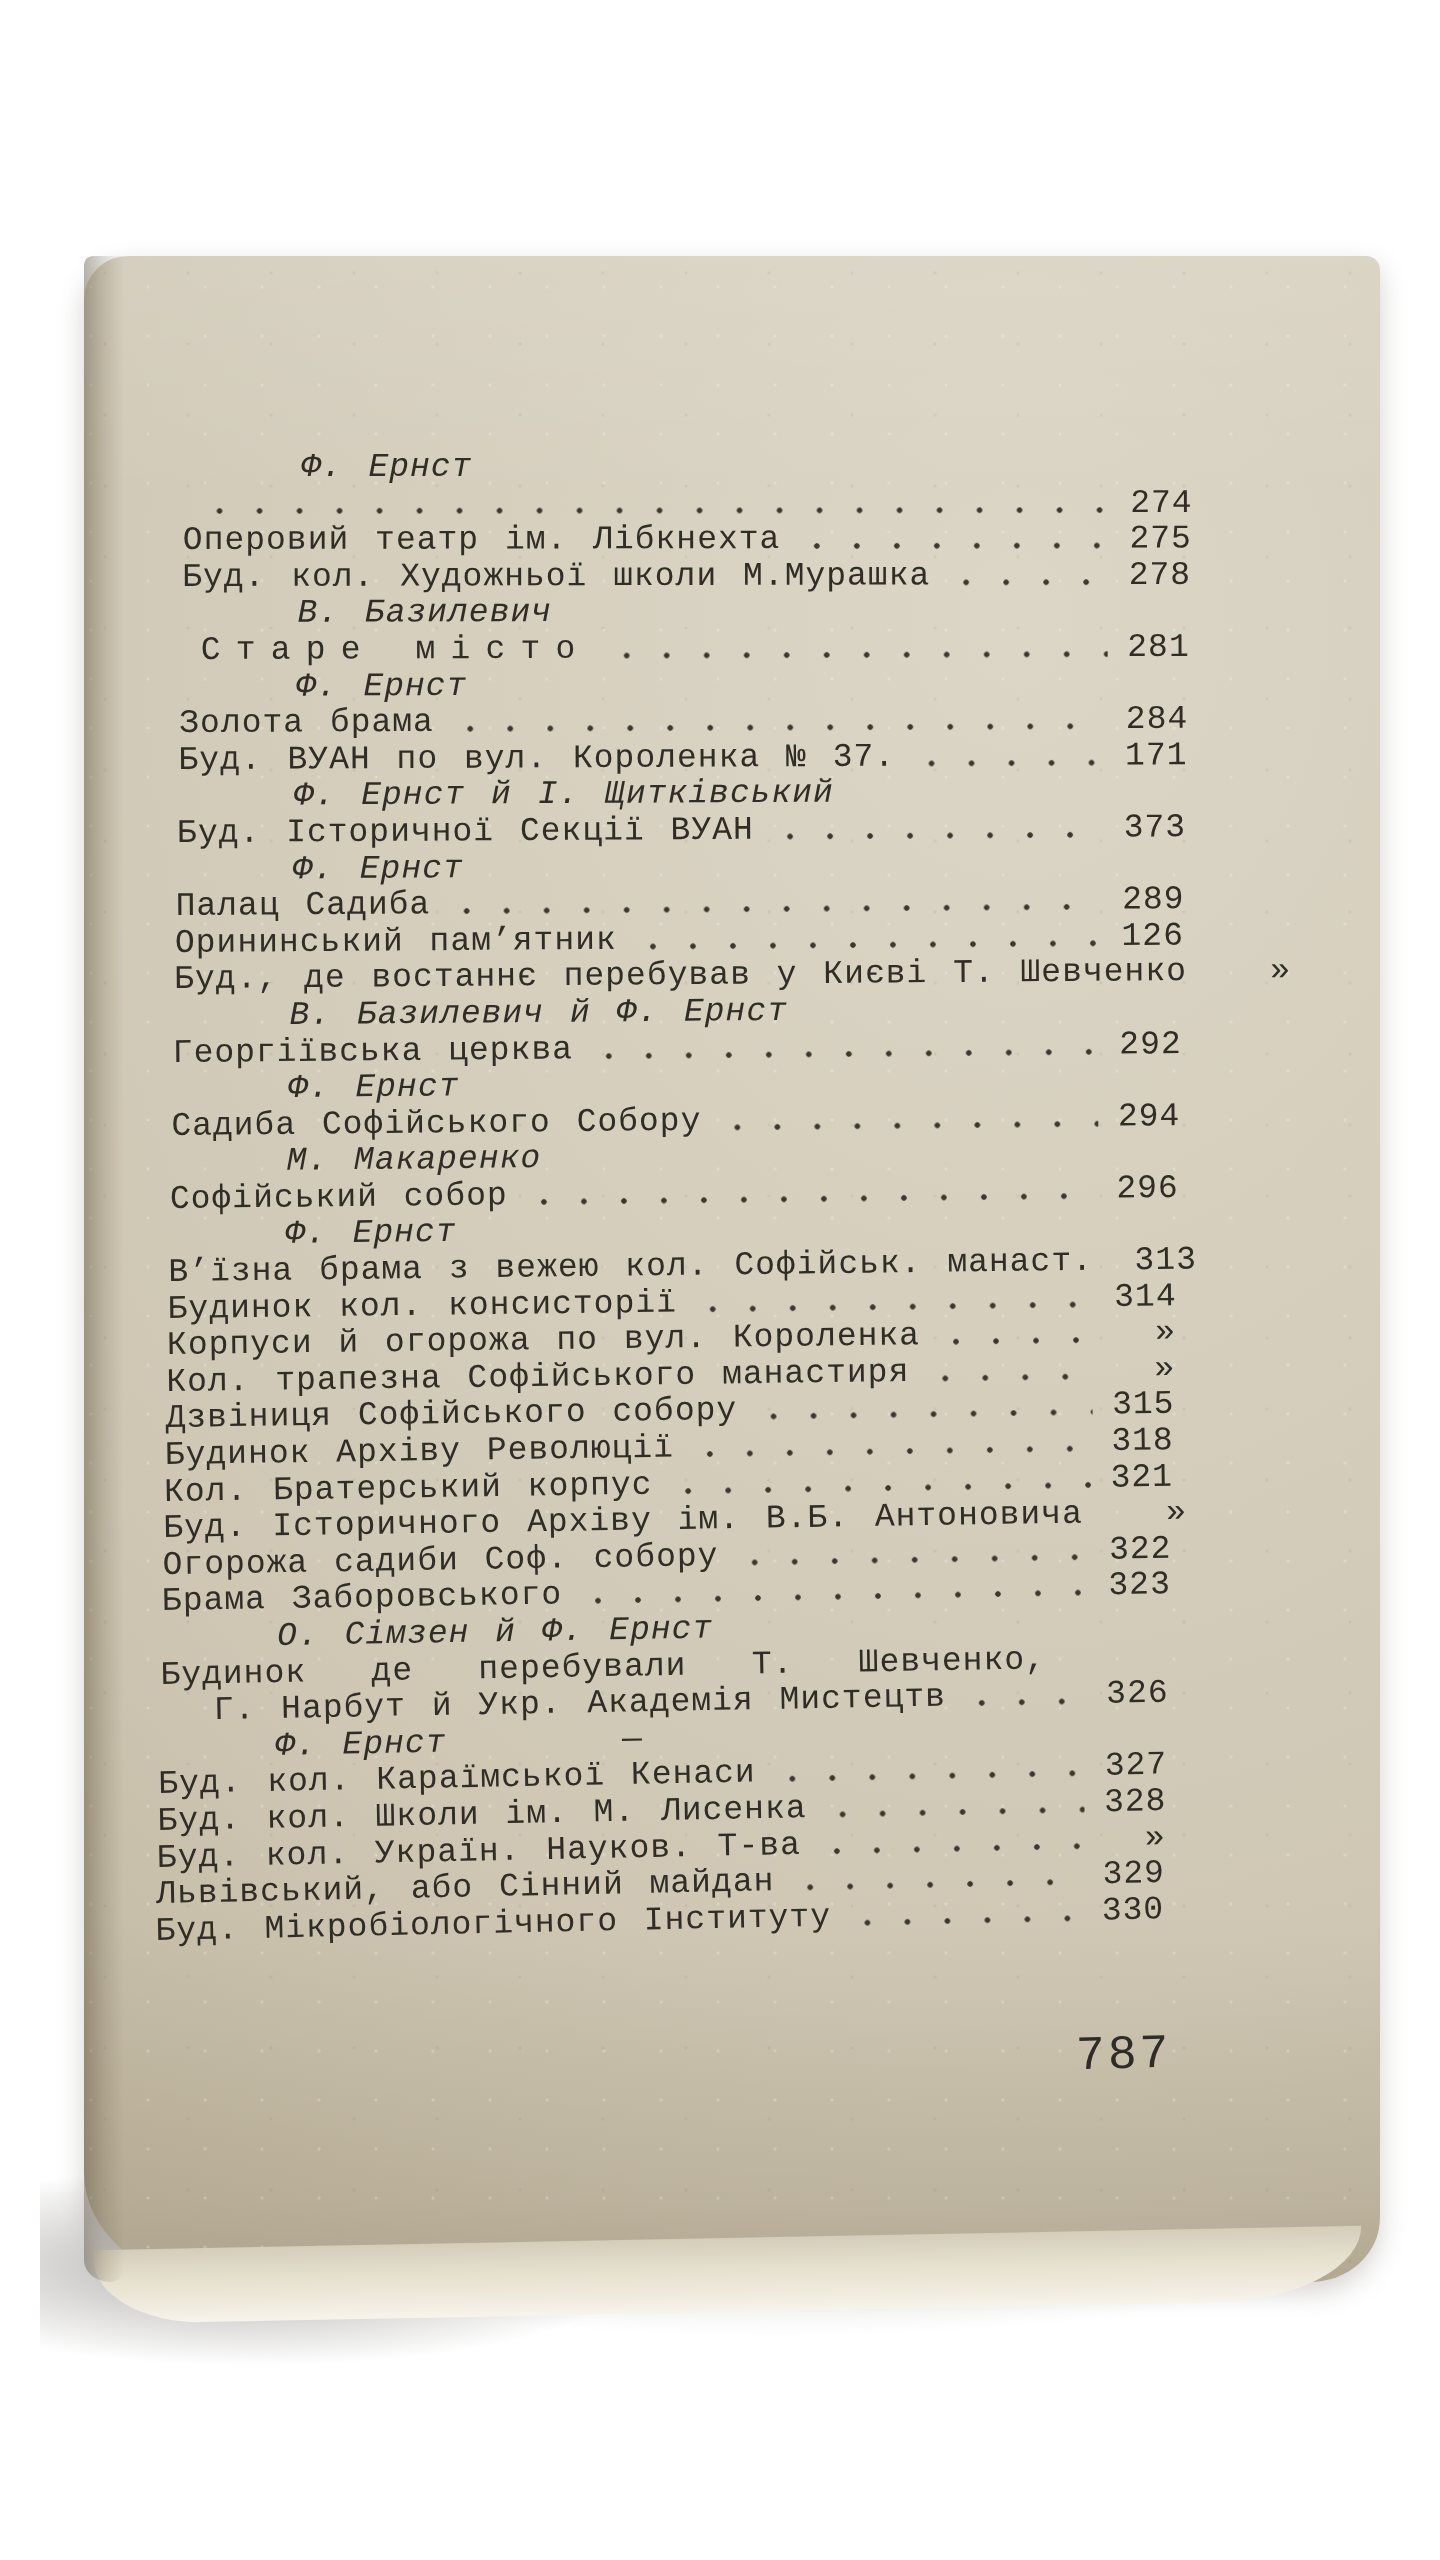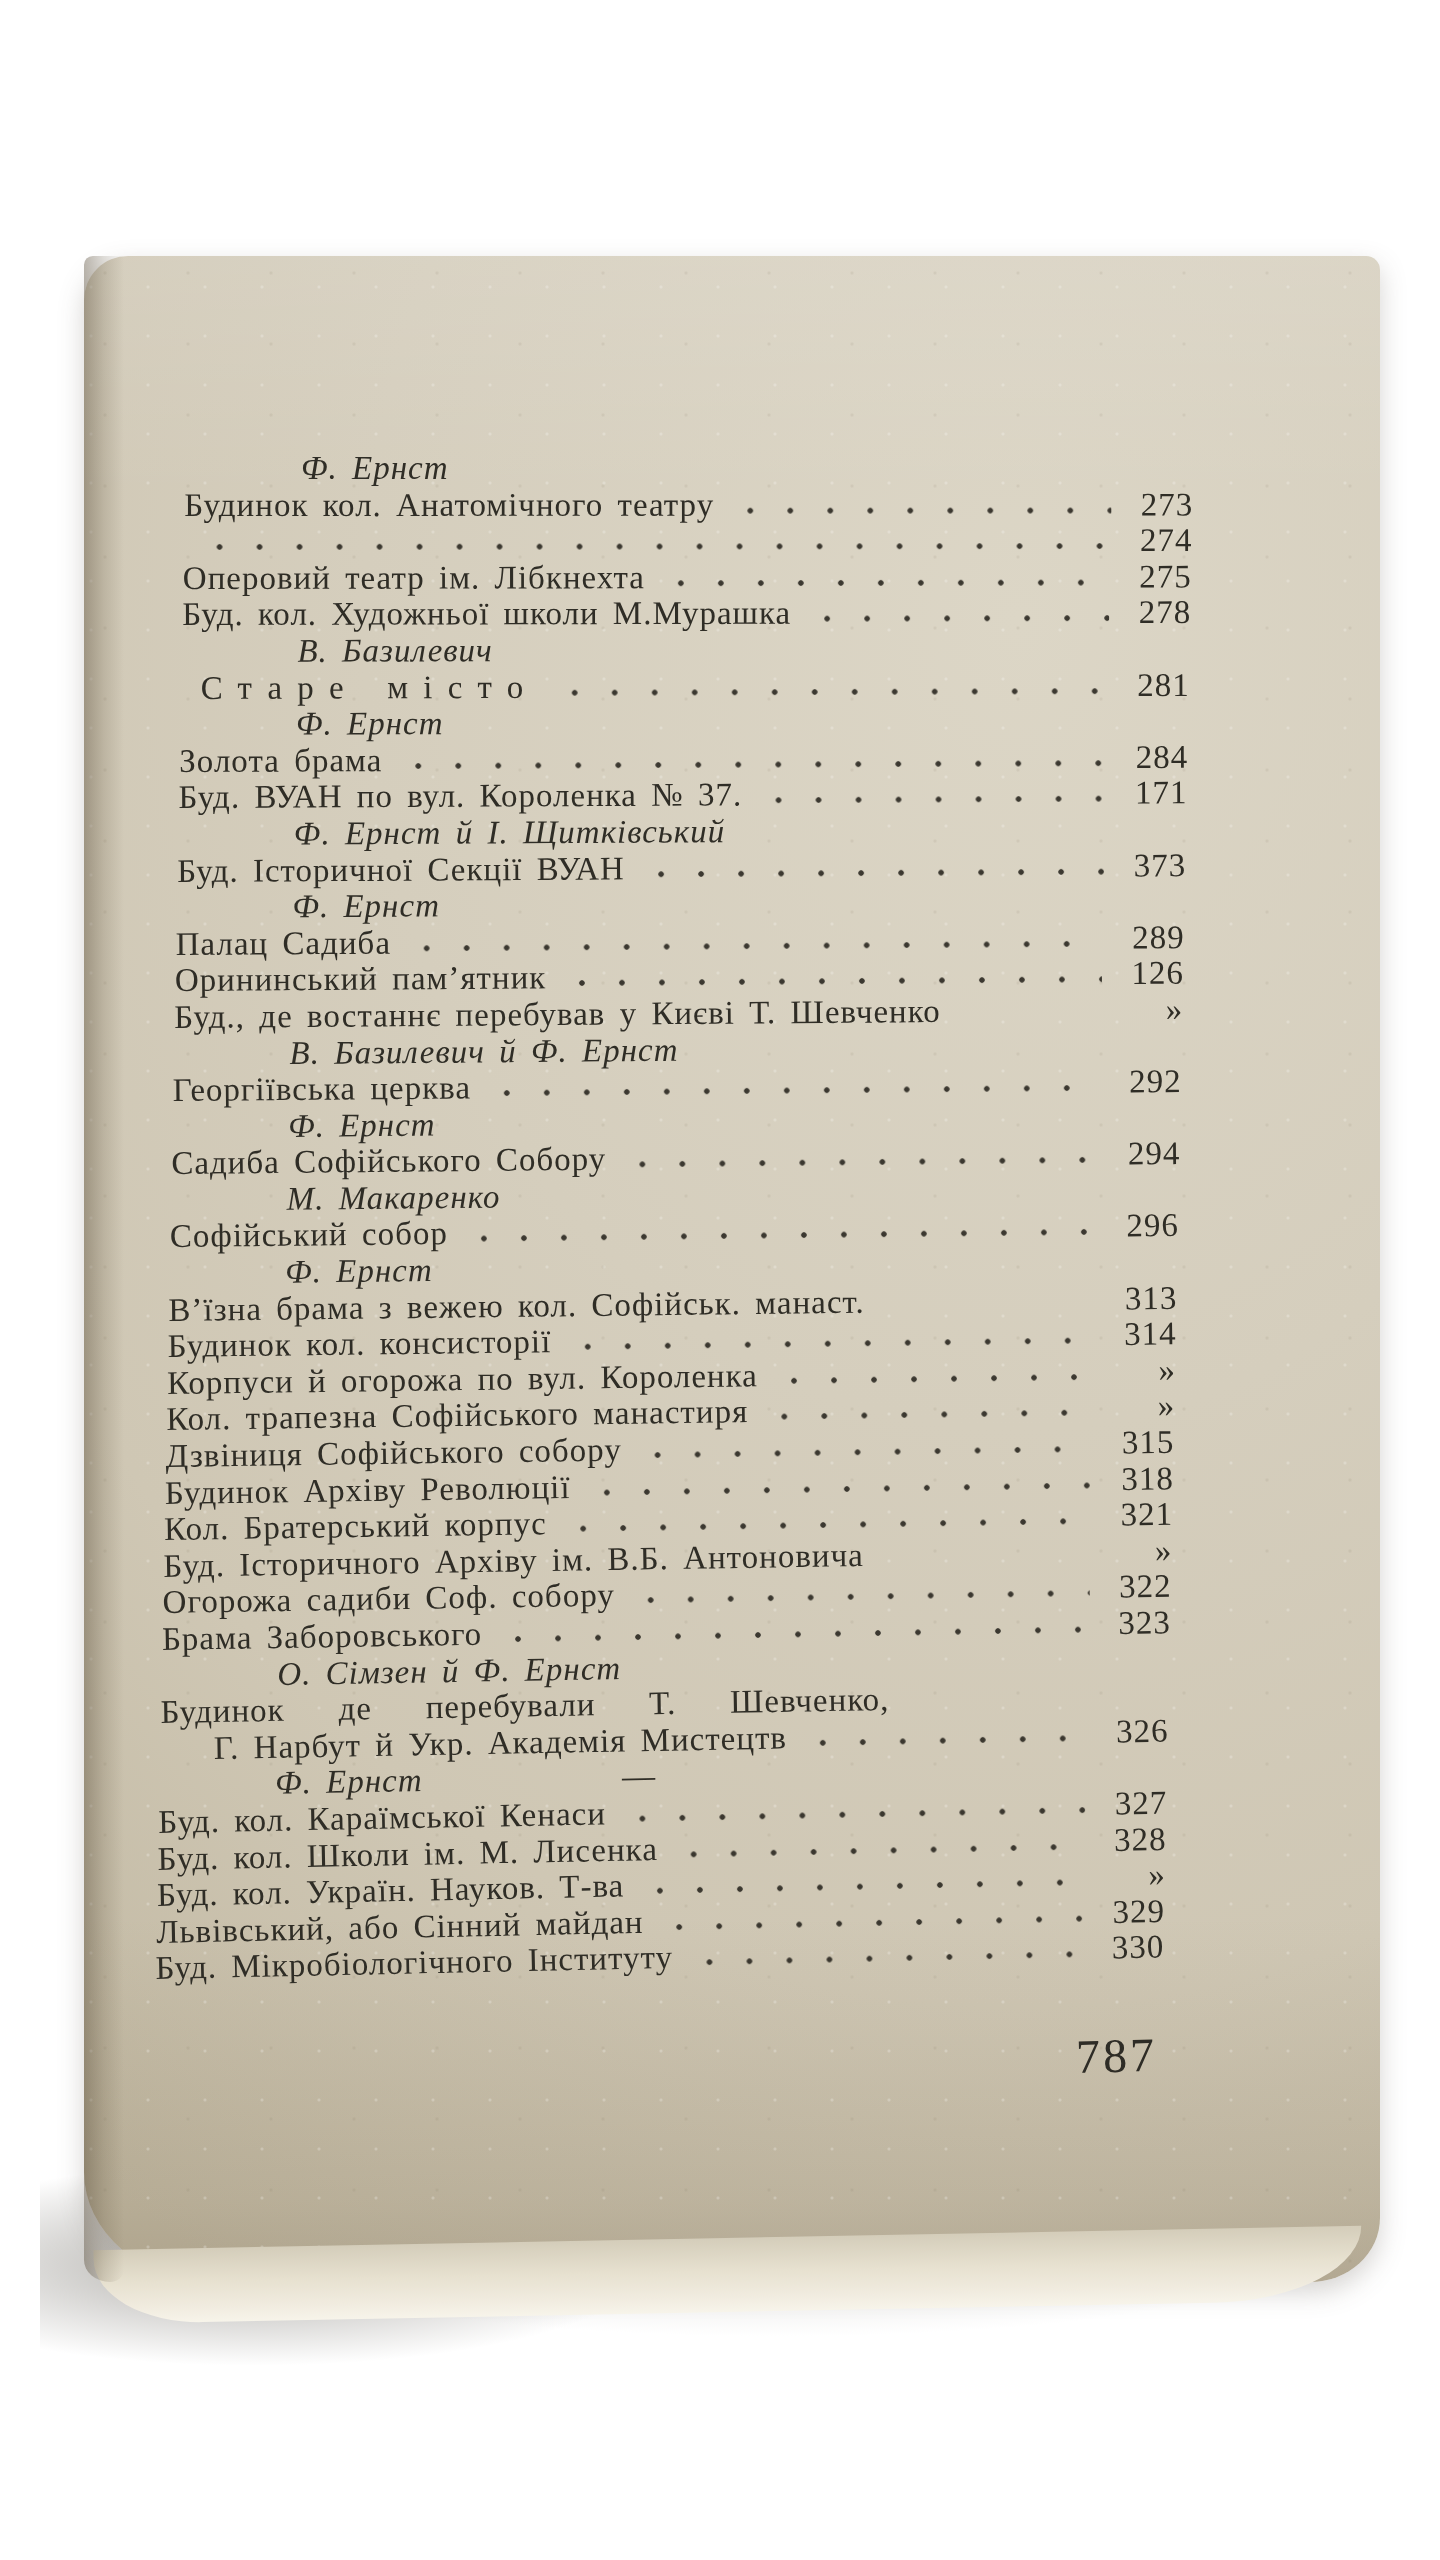--- a/index.html
+++ b/index.html
@@ -1,17 +1,17 @@
 <!DOCTYPE html>
 <html><head>
 <meta charset="utf-8">
 <style>
   html,body{margin:0;padding:0;background:#ffffff;}
   .scene{position:relative;width:1440px;height:2560px;background:#ffffff;overflow:hidden;
-         font-family:Liberation Serif, serif;}
+         font-family:Liberation Mono, monospace;}
 
   
   .book-shadow{position:absolute;left:40px;top:2130px;width:1340px;height:300px;z-index:0;
     background:
       radial-gradient(42% 48% at 16% 45%, rgba(104,100,92,.55), rgba(104,100,92,0) 70%),
       radial-gradient(55% 40% at 55% 40%, rgba(140,135,125,.28), rgba(140,135,125,0) 72%);}
 
   
   .book{position:absolute;left:84px;top:256px;width:1296px;height:2026px;z-index:1;
     border-radius:44px 14px 70px 130px / 44px 14px 64px 110px;
@@ -61,25 +61,20 @@
 
   <div class="book">
     <div class="fore-edge"></div>
 
     <div class="toc">
       <div>
           <div class="row author" style="transform: translateX(0px) rotate(0deg);">
     <span class="title">Ф. Ернст</span>
 
   </div>
-          <div class="row entry" style="transform: translateX(-0.72px) rotate(-0.03deg);">
-    <span class="title">Будинок кол. Анатомічного театру</span>
-    <span class="leader"></span>
-    <span class="pg">273</span>
-  </div>
           <div class="row entry" style="transform: translateX(-1.44px) rotate(-0.06deg);">
     <span class="leader"></span>
     <span class="pg">274</span>
   </div>
           <div class="row entry" style="transform: translateX(-2.16px) rotate(-0.09deg);">
     <span class="title">Оперовий театр ім. Лібкнехта</span>
     <span class="leader"></span>
     <span class="pg">275</span>
   </div>
           <div class="row entry" style="transform: translateX(-2.88px) rotate(-0.12deg);">

